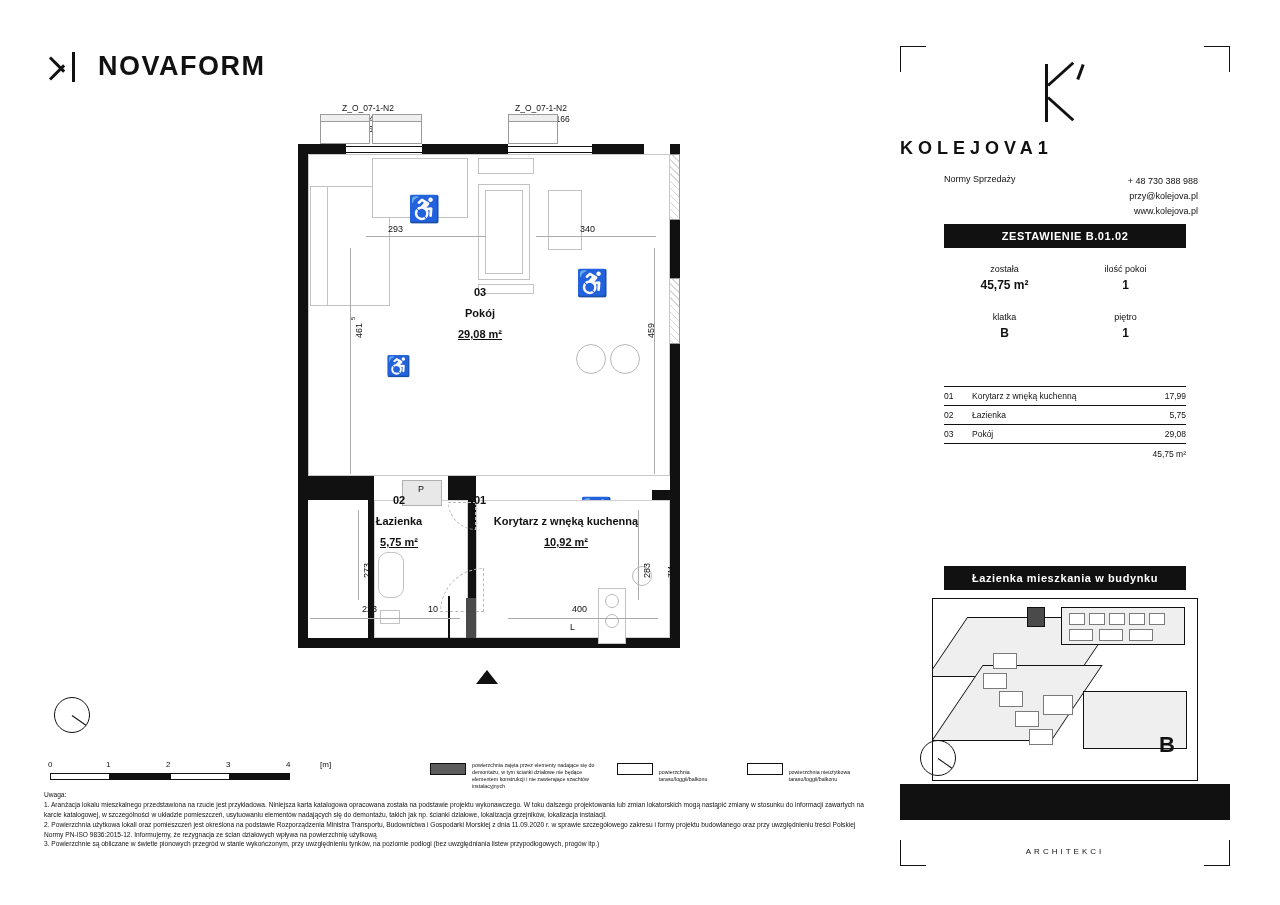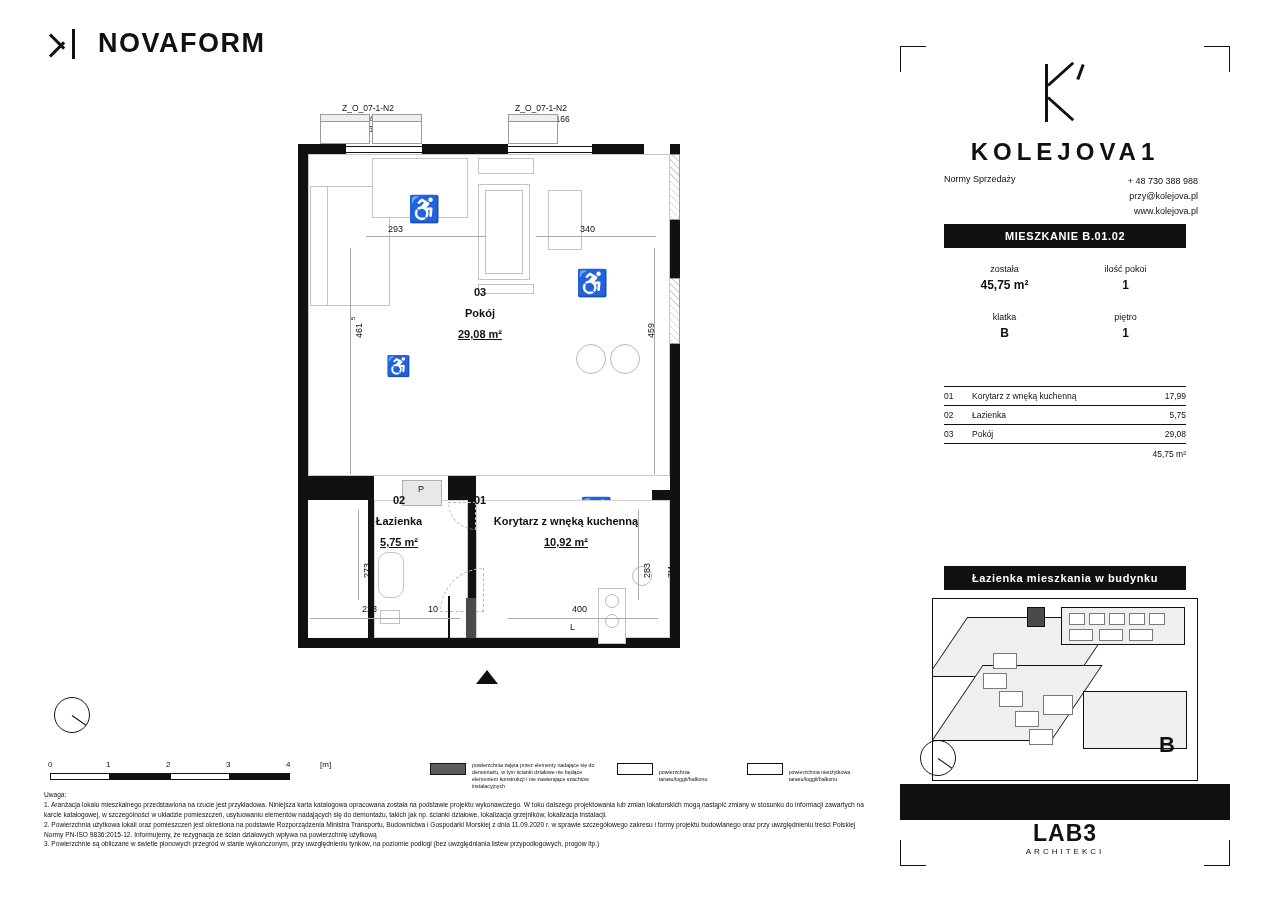--- a/index.html
+++ b/index.html
@@ -8,21 +8,21 @@
     width:1280px; height:905px;
     background:#ffffff;
     font-family:"Liberation Sans", sans-serif;
     color:#111;
     position:relative;
     overflow:hidden;
   }
   .abs { position:absolute; }
 
   
-  #brand { left:50px; top:28px; display:flex; align-items:center; gap:14px; }
+  #brand { left:50px; top:51px; display:flex; align-items:center; gap:14px; }
   #brand .mark { width:34px; height:30px; position:relative; }
   #brand .mark i { position:absolute; background:#111; display:block; }
   #brand .name {
     font-size:27px; font-weight:bold; letter-spacing:1.5px; color:#111;
   }
 
   
   #plan { left:280px; top:98px; width:430px; height:570px; }
 
   .lbl { font-size:8.5px; color:#111; line-height:1.25; }
@@ -81,22 +81,22 @@
 
   .corner { position:absolute; width:26px; height:26px; }
   .corner.tl { border-left:1px solid #111; border-top:1px solid #111; left:0; top:0;}
   .corner.tr { border-right:1px solid #111; border-top:1px solid #111; right:0; top:0;}
   .corner.bl { border-left:1px solid #111; border-bottom:1px solid #111; left:0; bottom:0;}
   .corner.br { border-right:1px solid #111; border-bottom:1px solid #111; right:0; bottom:0;}
 
   #kol-logo { position:absolute; left:0; top:0; width:330px; height:180px; }
   #kol-mark { position:absolute; left:50%; top:18px; margin-left:-26px; width:52px; height:58px; }
   #kol-mark i { position:absolute; background:#111; }
-  #kol-name { position:absolute; top:92px; width:100%; text-align:center;
-              font-size:24px; font-weight:bold; letter-spacing:5px; }
+  #kol-name { position:absolute; top:92px; width:100%; 
+              font-size:18px; font-weight:bold; letter-spacing:5px; }
 
   #contact { position:absolute; top:128px; width:100%; }
   #contact .l { position:absolute; left:44px; top:0; font-size:9px; }
   #contact .r { position:absolute; right:32px; top:0; text-align:right; font-size:9px; line-height:1.65; }
 
   .black-bar { position:absolute; background:#111; color:#fff; font-size:11px; font-weight:bold;
                letter-spacing:.6px; display:flex; align-items:center; justify-content:center; }
 
   #spec { position:absolute; left:44px; top:212px; width:242px; }
   #spec .row { display:flex; }
@@ -336,21 +336,21 @@
 
   <div id="contact">
     <div class="l">Normy Sprzedaży</div>
     <div class="r">
       <div>+ 48 730 388 988</div>
       <div>przy@kolejova.pl</div>
       <div>www.kolejova.pl</div>
     </div>
   </div>
 
-  <div class="black-bar" style="left:44px;top:178px;width:242px;height:24px;">MIESZKANIE B.01.02</div>
+  <div class="black-bar" style="left:44px;top:178px;width:242px;height:24px;">ZESTAWIENIE B.01.02</div>
 
   <div id="spec">
     <div class="row">
       <div class="cell">
         <div class="k">została</div>
         <div class="v">45,75 m²</div>
       </div>
       <div class="cell">
         <div class="k">ilość pokoi</div>
         <div class="v">1</div>
@@ -412,20 +412,19 @@
       <div class="kp-unit" style="left:96px;top:130px;width:24px;height:16px;"></div>
       <div class="kp-unit" style="left:110px;top:96px;width:30px;height:20px;"></div>
 
       <div class="kp-hl" style="left:94px;top:8px;width:18px;height:20px;"></div>
       <div id="kp-b">B</div>
     </div>
   </div>
 
   <div id="lab3">
     <div class="bar"></div>
-    <div class="n">LAB3</div>
     <div class="s">ARCHITEKCI</div>
   </div>
 </div>
 
 <div class="compass" style="left:920px;top:740px;">
     <i></i>
   </div>
 
 </body></html>

